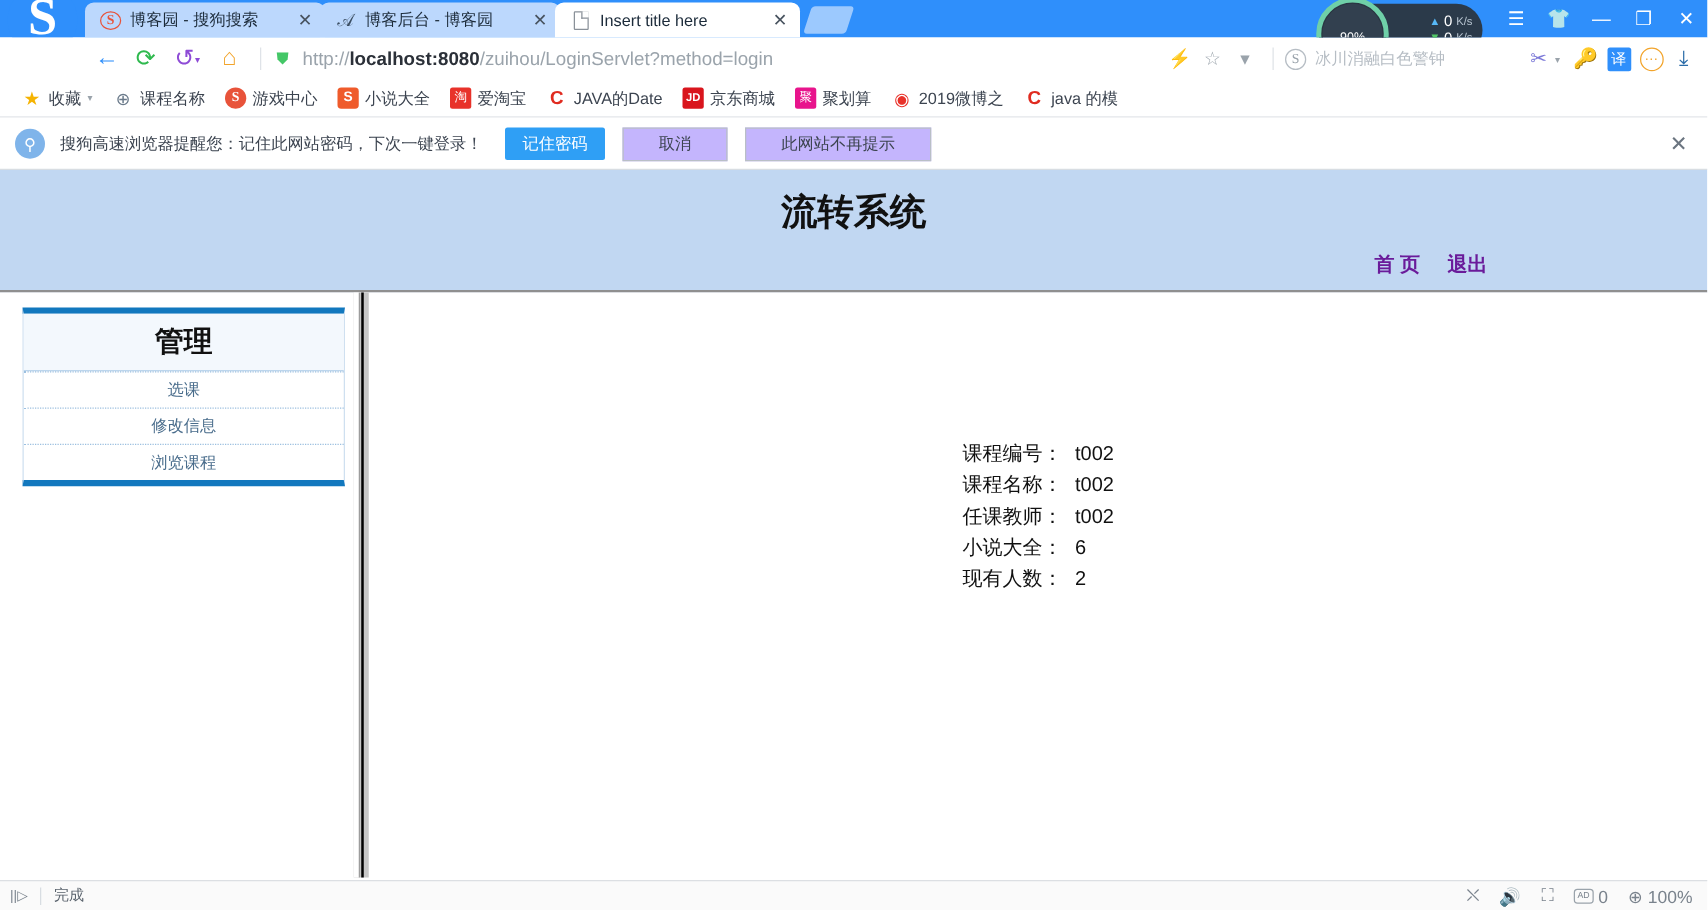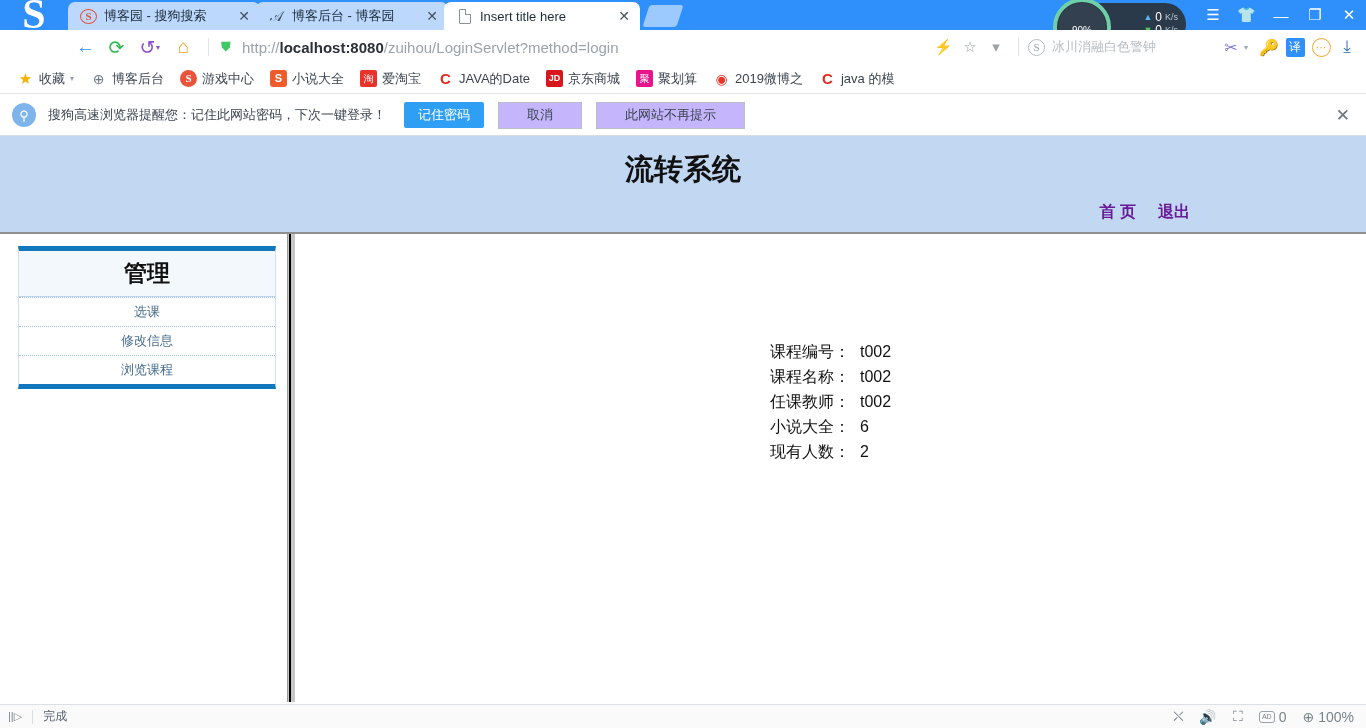--- a/index.html
+++ b/index.html
@@ -302,21 +302,21 @@
     font-size: 23px; font-weight: bold; color: #111;
   }
   .sb-item {
     height: 29px; display: flex; align-items: center; justify-content: center;
     font-size: 13px; color: #4a6d8c;
     border-top: 1px dotted #9cc0e0;
   }
   .sb-item:first-of-type { border-top: none; }
 
   .detail {
-    position: absolute; left: 770px; top: 110px;
+    position: absolute; left: 770px; top: 122px;
     font-size: 16px; color: #111;
   }
   .detail-row { display: flex; margin-bottom: 9px; line-height: 16px; }
   .detail-label { width: 90px; }
   .detail-value { }
 
   
   .statusbar {
     position: absolute; left: 0; top: 704px; width: 1366px; height: 24px;
     background: #fafafa; border-top: 1px solid #dcdfe3;
@@ -436,21 +436,21 @@
   </div>
 
   <div class="bookmarks">
     <div class="bm">
       <span class="bm-ico i-star">★</span>
       <span>收藏</span>
       <span class="bm-caret">▾</span>
     </div>
     <div class="bm">
       <span class="bm-ico i-globe">⊕</span>
-      <span>博客后台</span>
+      <span>课程名称</span>
     </div>
     <div class="bm">
       <span class="bm-ico i-sogou">S</span>
       <span>游戏中心</span>
     </div>
     <div class="bm">
       <span class="bm-ico i-novel">S</span>
       <span>小说大全</span>
     </div>
     <div class="bm">

